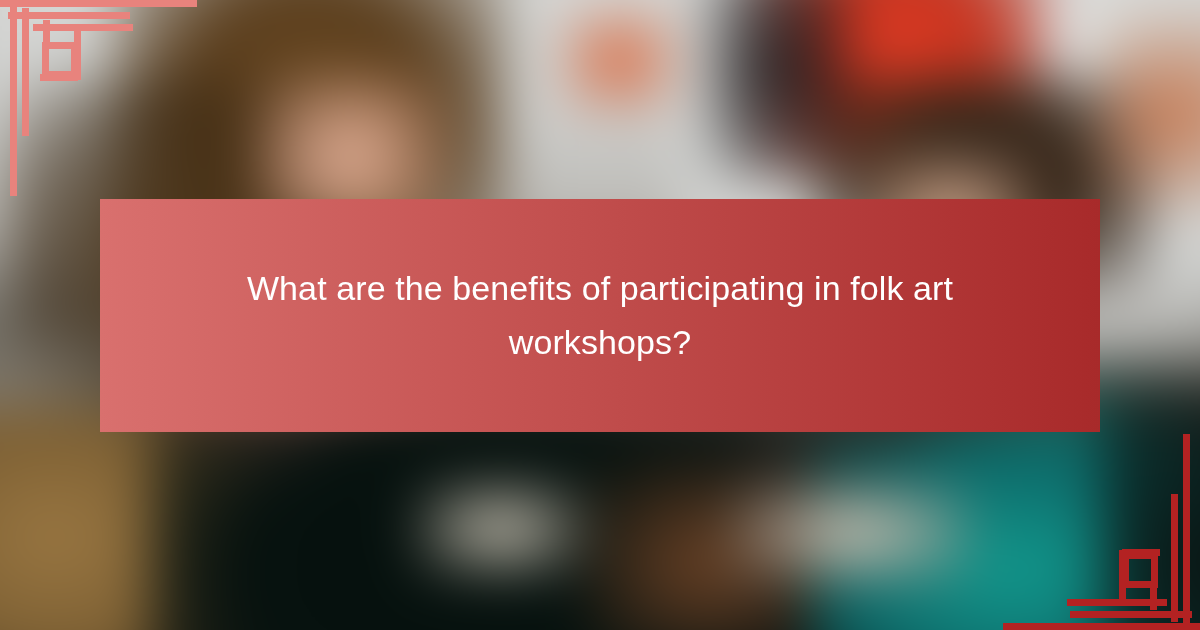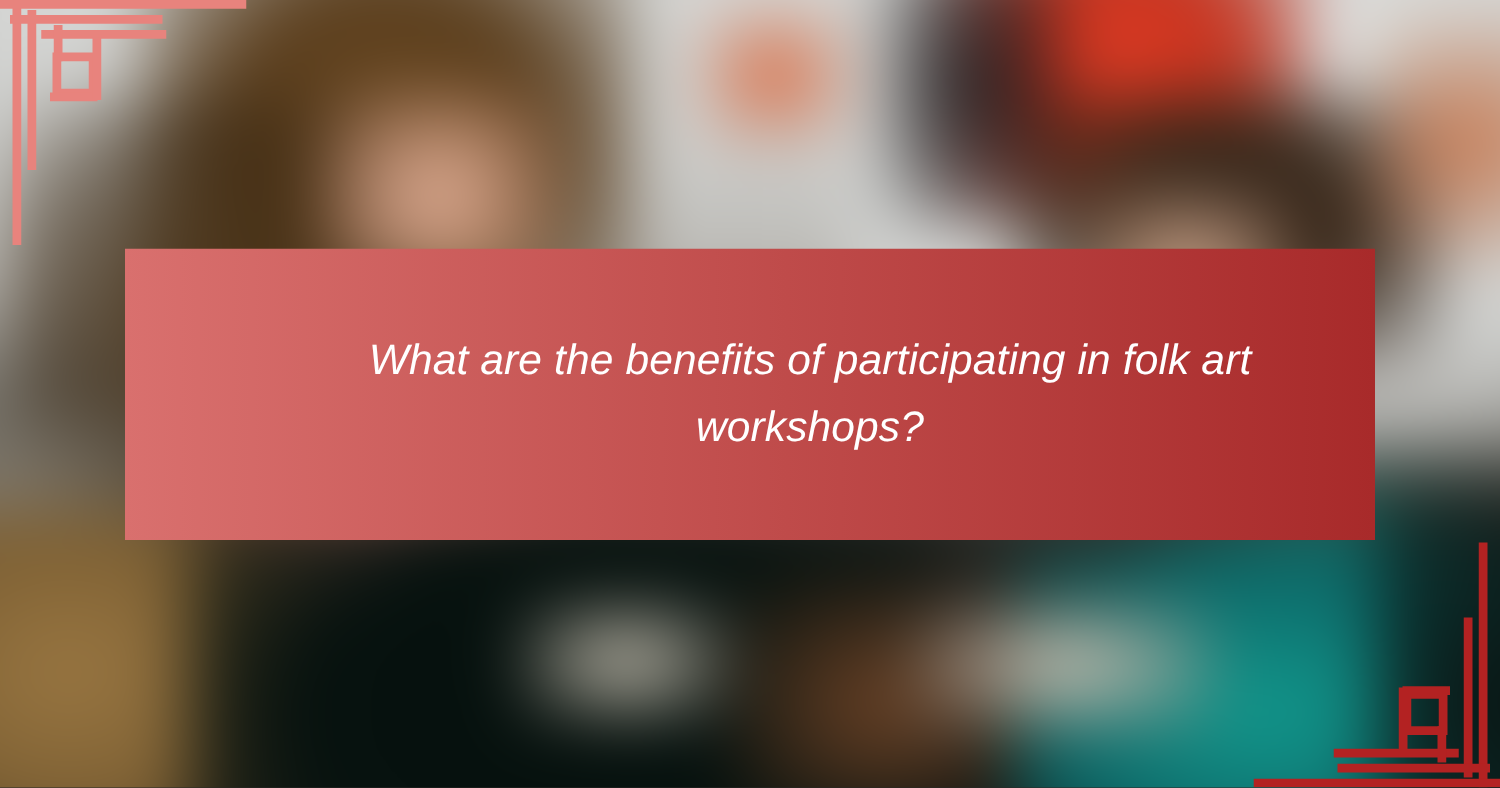--- a/index.html
+++ b/index.html
@@ -176,23 +176,22 @@
   .ornament-tl { left:0; top:0; width:210px; height:215px; }
   .ornament-br { right:0; bottom:0; width:210px; height:240px; }
 
   
   .banner {
     position:absolute;
     left:100px; top:199px;
     width:1000px; height:233px;
     display:flex;
     align-items:center;
-    justify-content:flex-end;
+    justify-content:center;
     padding:0 72px;
-    font-style:italic;
   }
   .banner-title {
     font-size:34px;
     line-height:1.56;
     font-weight:400;
     color:#ffffff;
     text-align:center;
     letter-spacing:0.1px;
     max-width:760px;
   }

